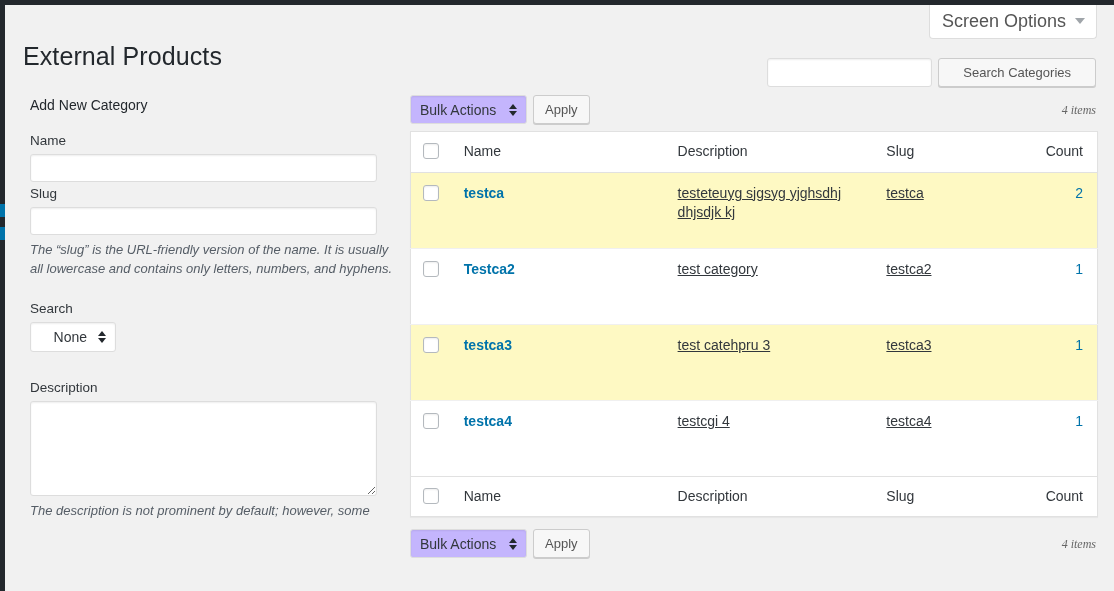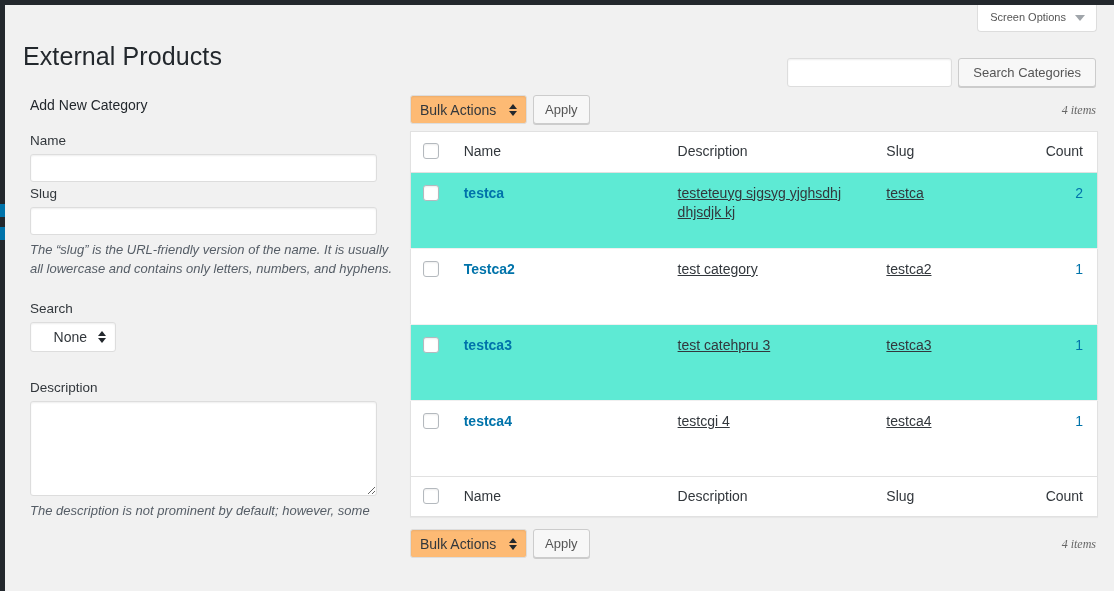--- a/index.html
+++ b/index.html
@@ -39,21 +39,21 @@
   }
 
   
   #screen-options {
     position: absolute; top: 0px; right: 17px;
     background: #fff;
     border: 1px solid #ddd;
     border-top: none;
     border-radius: 0 0 4px 4px;
     padding: 7px 11px 8px 12px;
-    font-size: 11px;
+    font-size: 18px;
     color: #555;
     line-height: 1;
     display: flex; align-items: center; gap: 9px;
     cursor: pointer;
   }
   #screen-options .caret {
     width: 0; height: 0;
     border-left: 5px solid transparent;
     border-right: 5px solid transparent;
     border-top: 6px solid #a0a5aa;
@@ -87,21 +87,21 @@
     box-shadow: inset 0 1px 2px rgba(0,0,0,.07);
   }
   #search-submit {
     height: 29px;
     border: 1px solid #ccc;
     border-radius: 3px;
     background: #f7f7f7;
     color: #555;
     font-size: 13px;
     font-family: "Liberation Sans", sans-serif;
-    padding: 0 14px;
+    padding: 0 24px;
     cursor: pointer;
     box-shadow: 0 1px 0 #ccc;
     white-space: nowrap;
   }
 
   
   #form-col {
     position: absolute; top: 92px; left: 22px;
     width: 372px;
   }
@@ -199,21 +199,21 @@
     display: flex; align-items: center;
   }
   #tablenav-top { margin-top: 88px; padding-left: 2px; }
   #tablenav-bottom { margin-top: 10px; padding-left: 2px; }
 
   .bulk-select-wrap { position: relative; display: inline-block; }
   .bulk-select {
     height: 29px;
     border: 1px solid #ddd;
     border-radius: 3px;
-    background: #fdba74;
+    background: #c4b5fd;
     font-size: 14px;
     font-family: "Liberation Sans", sans-serif;
     color: #32373c;
     padding: 0 28px 0 9px;
     -webkit-appearance: none;
     appearance: none;
     box-shadow: inset 0 1px 2px rgba(0,0,0,.07);
     cursor: pointer;
   }
   .apply-btn {
@@ -260,21 +260,21 @@
     color: #32373c;
     font-weight: 400;
     padding-top: 10px;
     padding-bottom: 10px;
     background: #fff;
   }
   #categories-table thead tr { border-bottom: 1px solid #e1e1e1; }
   #categories-table tfoot tr { border-top: 1px solid #e1e1e1; }
   #categories-table tbody tr { border-top: 1px solid #f0f0f0; }
   #categories-table tbody tr:first-child { border-top: none; }
-  #categories-table tbody tr.alt { background: #5eead4; margin-top: 42px; }
+  #categories-table tbody tr.alt { background: #fef9c3; margin-top: 42px; }
 
   .col-cb    { width: 42px; padding-left: 12px !important; padding-right: 0 !important; }
   .col-name  { width: 208px; }
   .col-desc  { width: 203px; }
   .col-slug  { width: 140px; }
   .col-count { width: 75px; text-align: right !important; padding-right: 14px !important; }
 
   .row-cell { height: 76px; }
 
   input.cb {

